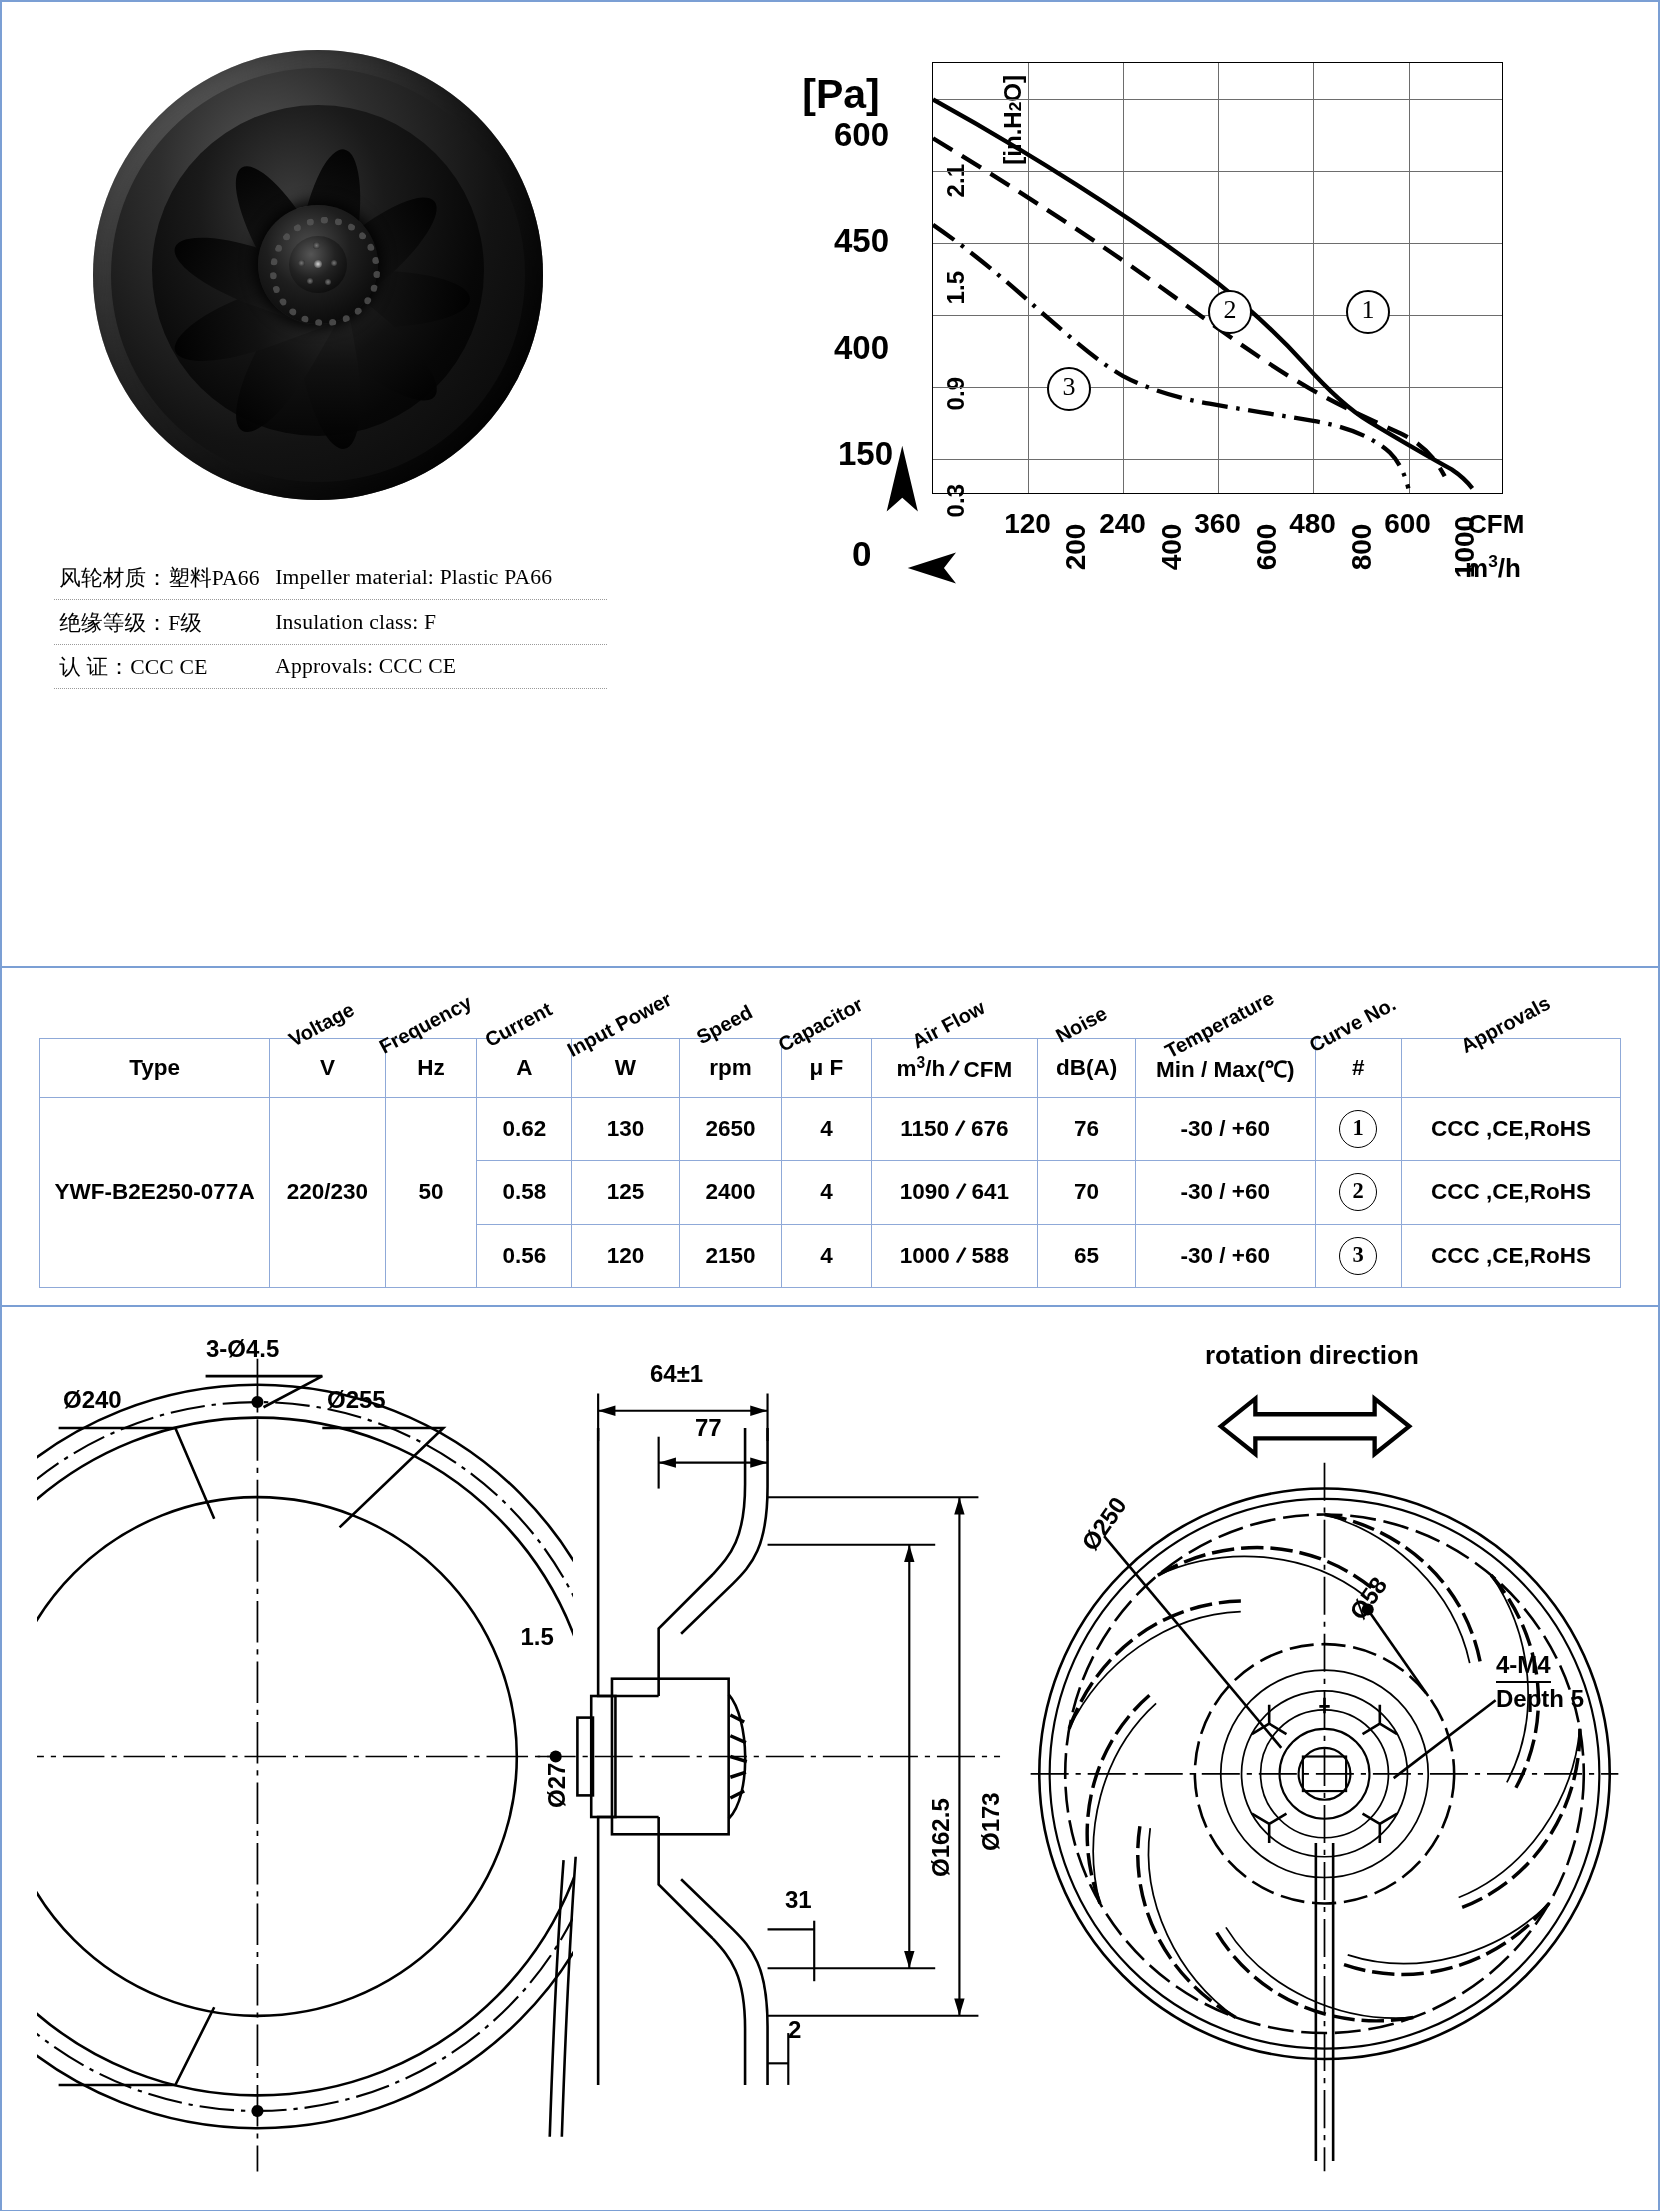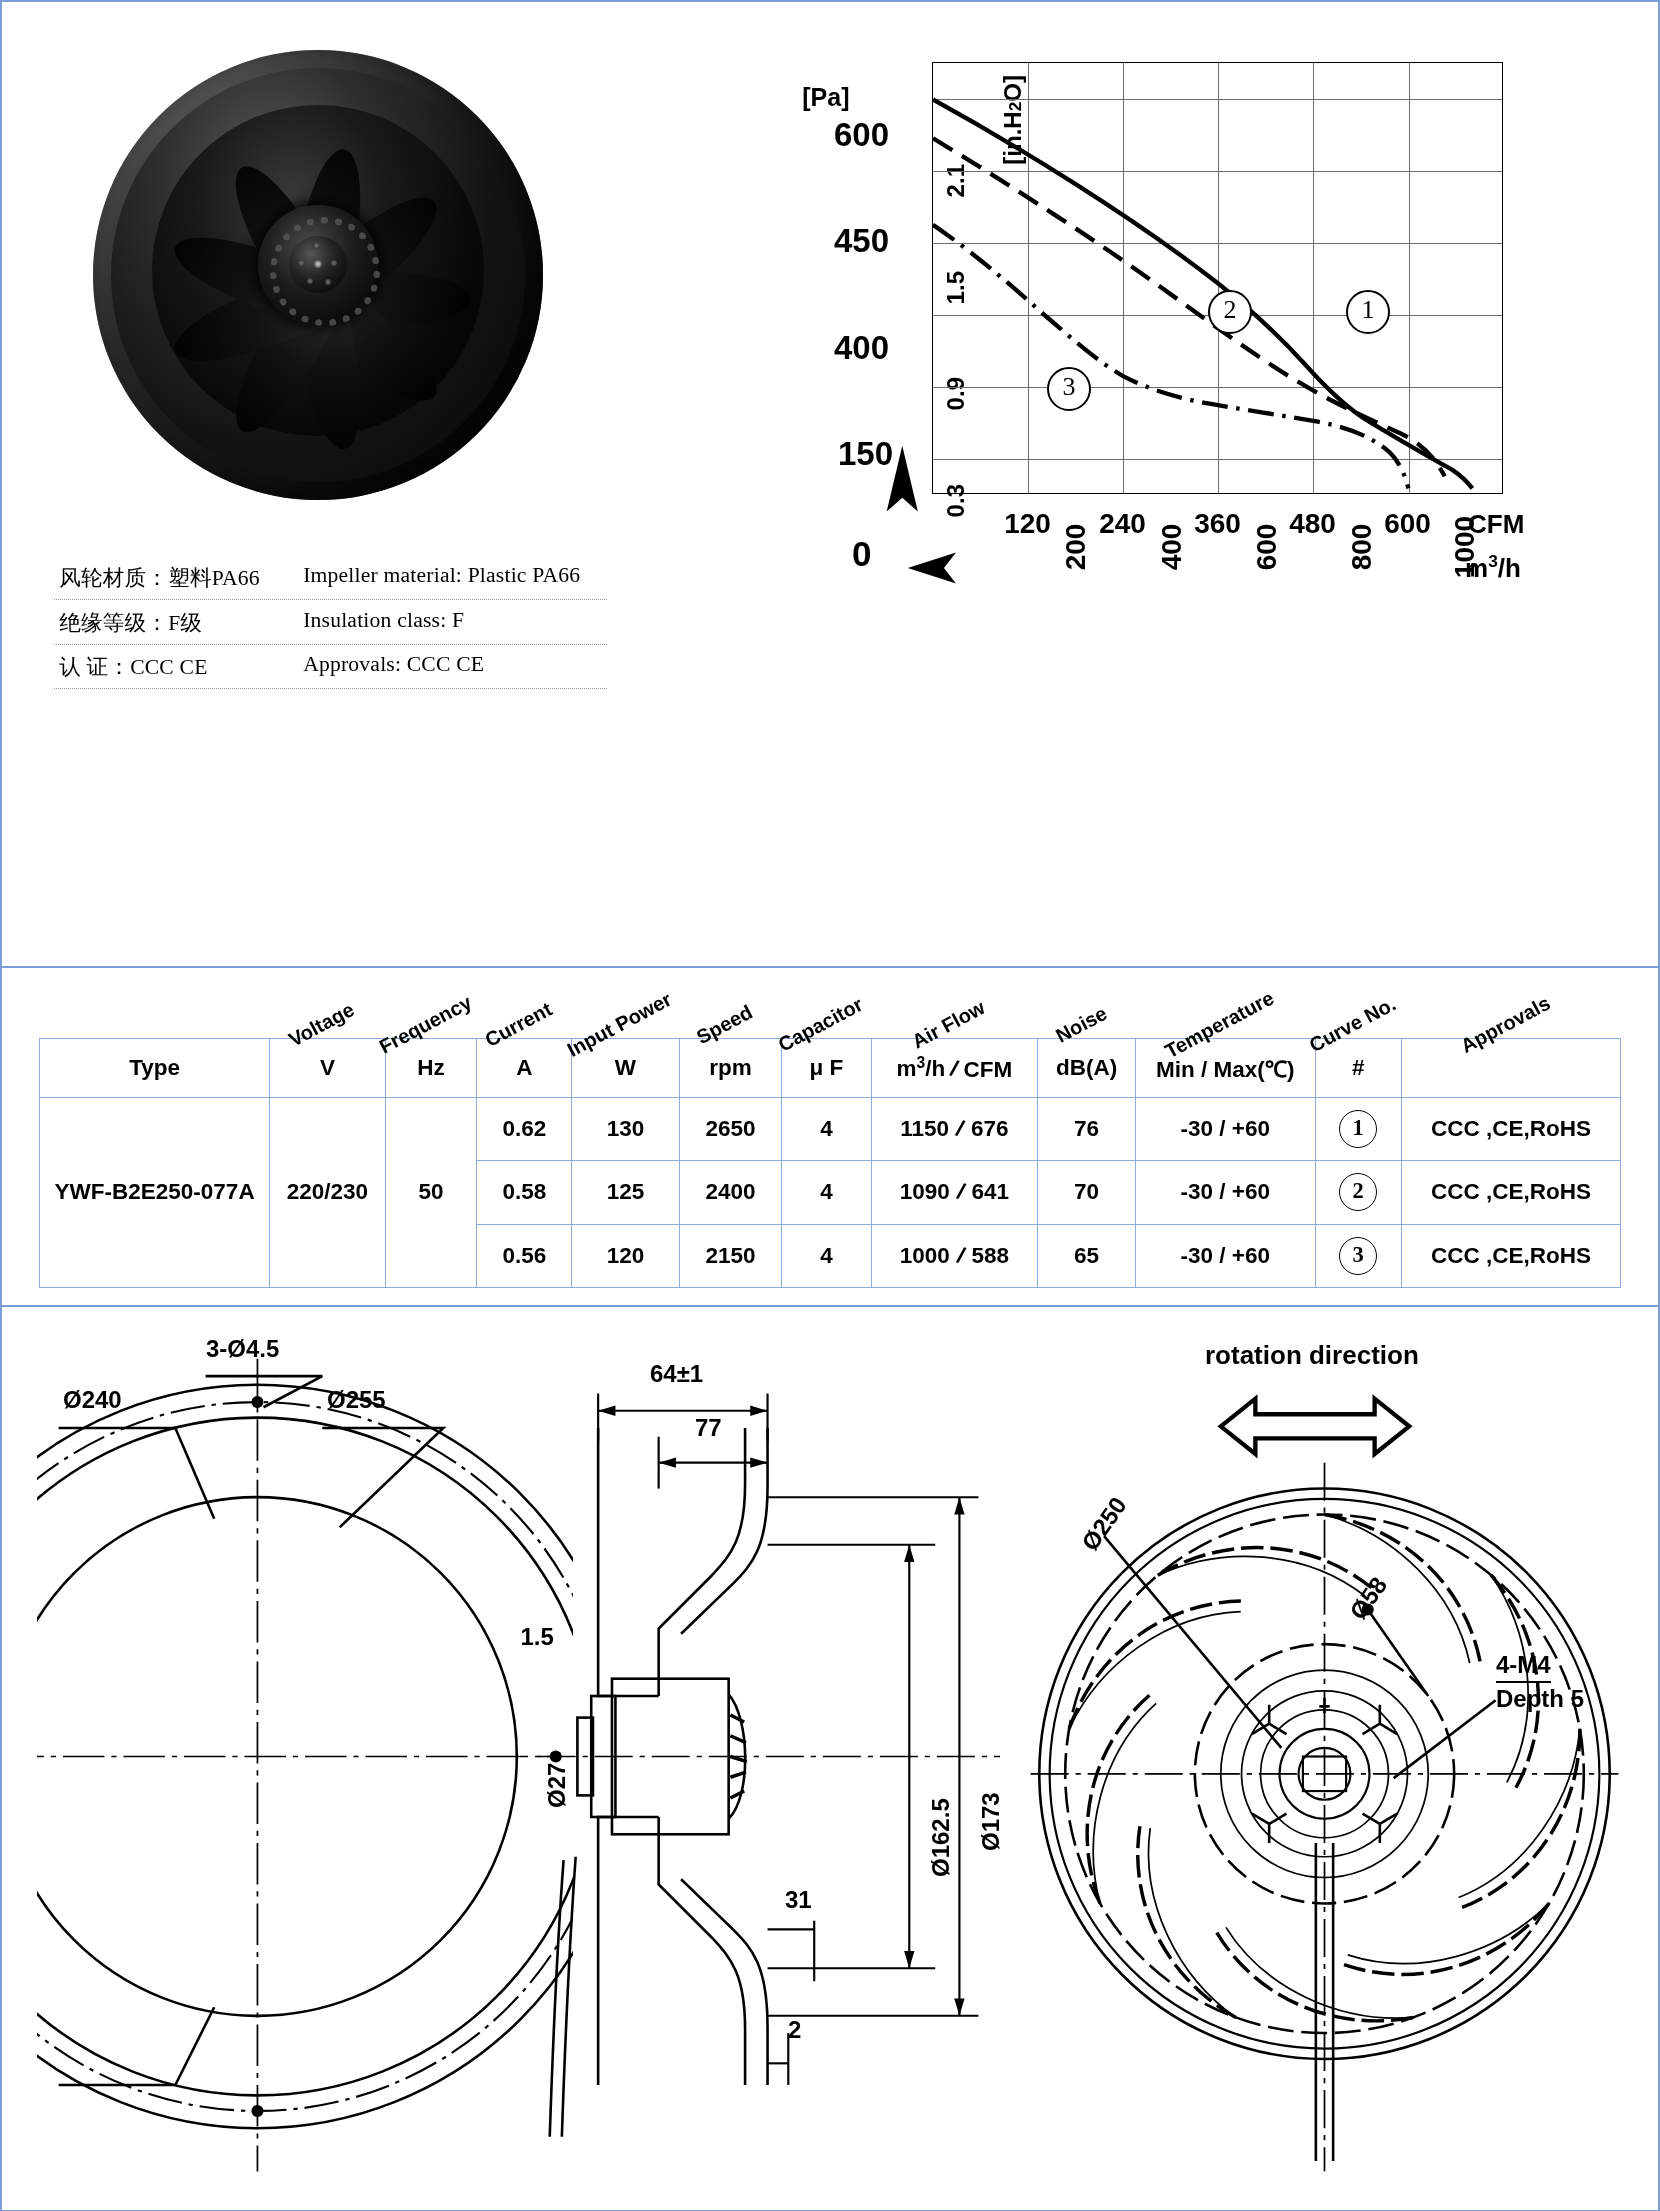--- a/index.html
+++ b/index.html
@@ -30,35 +30,35 @@
   .hub-core{position:absolute;left:26%;top:26%;width:48%;height:48%;border-radius:50%;
       background:radial-gradient(circle at 38% 32%, #555 0%, #222 45%, #000 100%);}
   .hub-screw{position:absolute;width:11%;height:11%;border-radius:50%;
       background:radial-gradient(circle,#777,#1a1a1a);}
   .hub-center{position:absolute;left:43%;top:43%;width:14%;height:14%;border-radius:50%;
       background:radial-gradient(circle,#d8d8d8,#6b6b6b 60%,#222);}
 
   
   .specs{position:absolute;left:52px;top:553px;width:553px;font-size:21.6px;
          font-family:"Liberation Serif",serif;letter-spacing:0.2px;}
-  .spec-row{display:flex;align-items:flex-start;border-bottom:1.7px dotted #9a9a9a;
-            padding:7.8px 5.2px 7px 5.2px;gap:28px;}
+  .spec-row{display:flex;align-items:center;border-bottom:1.7px dotted #9a9a9a;
+            padding:7.8px 5.2px 7px 5.2px;}
   .spec-cn{width:216px;white-space:nowrap;}
   .spec-en{flex:1;white-space:nowrap;}
 
   
   .chart{position:absolute;left:783px;top:43px;width:830px;height:882px;}
   .plot{position:absolute;left:147px;top:17.3px;width:571px;height:432px;
         border:1.7px solid #000;box-sizing:border-box;}
   .gl-v{position:absolute;top:0;bottom:0;width:0.9px;background:#6d6d6d;}
   .gl-h{position:absolute;left:0;right:0;height:0.9px;background:#6d6d6d;}
   .pa-lab{position:absolute;right:0;width:104px;text-align:right;font-size:33px;
           font-weight:bold;font-family:"Liberation Sans",sans-serif;}
-  .pa-unit{position:absolute;font-size:25px;font-weight:bold;
-           font-family:"Liberation Sans",sans-serif;margin-top:12px;}
+  .pa-unit{position:absolute;font-size:41px;font-weight:bold;
+           font-family:"Liberation Sans",sans-serif;}
   .inh-lab{position:absolute;font-size:24px;font-weight:bold;
            font-family:"Liberation Sans",sans-serif;
            transform:rotate(-90deg);transform-origin:100% 50%;white-space:nowrap;}
   .cfm-lab{position:absolute;font-size:28px;font-weight:bold;text-align:center;
            font-family:"Liberation Sans",sans-serif;width:95px;}
   .mh-lab{position:absolute;font-size:28px;font-weight:bold;
           font-family:"Liberation Sans",sans-serif;white-space:nowrap;
           transform:rotate(-90deg);transform-origin:50% 0;}
   .axis-end{position:absolute;font-size:26px;font-weight:bold;
             font-family:"Liberation Sans",sans-serif;}

